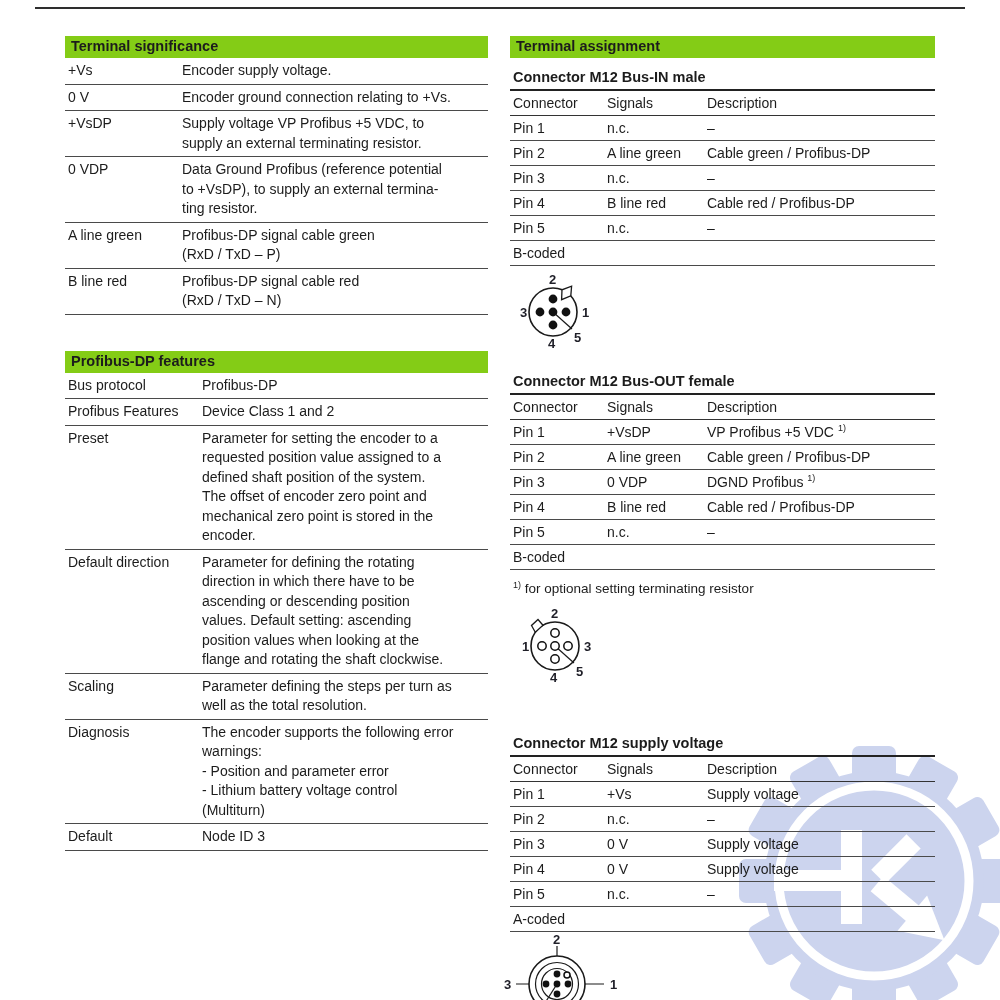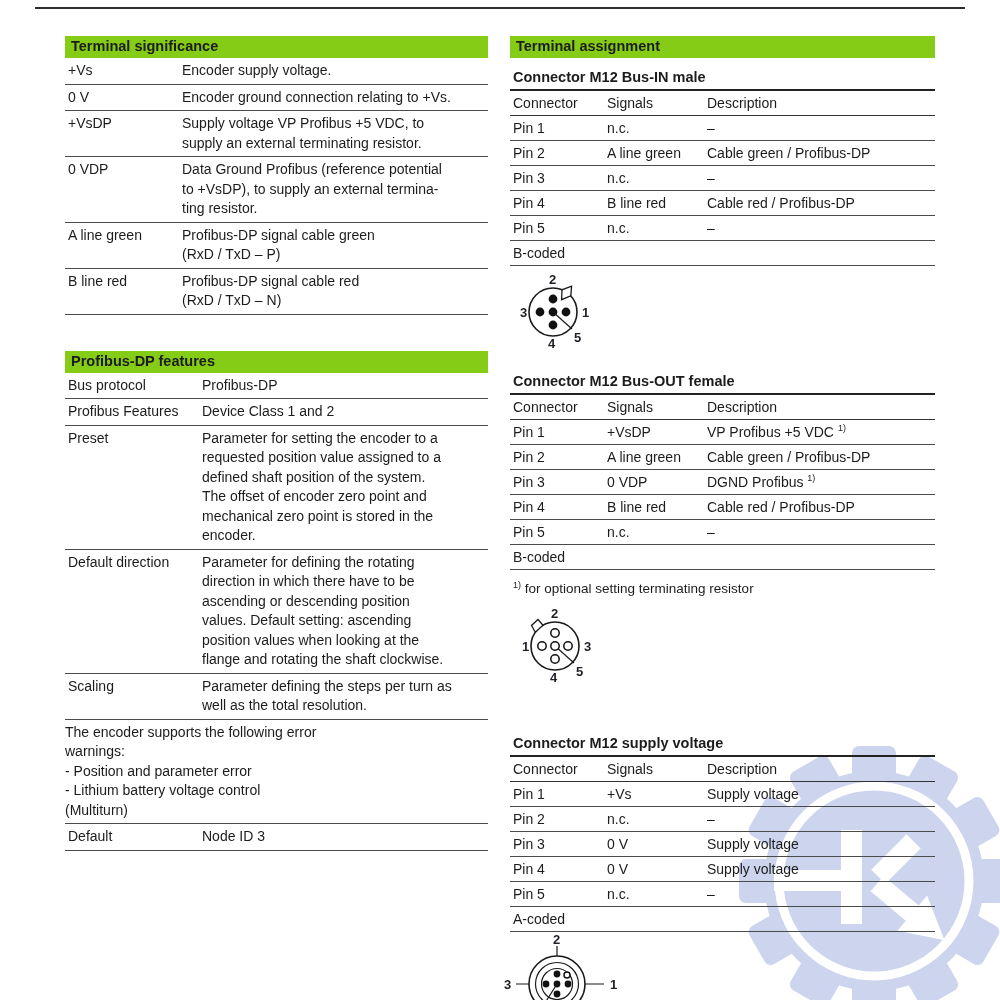--- a/index.html
+++ b/index.html
@@ -191,20 +191,21 @@
 values. Default setting: ascending
 position values when looking at the
 flange and rotating the shaft clockwise.</div>
         </div>
         <div class="krow">
           <div class="kterm">Scaling</div>
           <div class="kdesc">Parameter defining the steps per turn as
 well as the total resolution.</div>
         </div>
         <div class="krow">
+          <div class="kterm">Diagnosis</div>
           <div class="kdesc">The encoder supports the following error
 warnings:
 - Position and parameter error
 - Lithium battery voltage control
 (Multiturn)</div>
         </div>
         <div class="krow">
           <div class="kterm">Default</div>
           <div class="kdesc">Node ID 3</div>
         </div>

